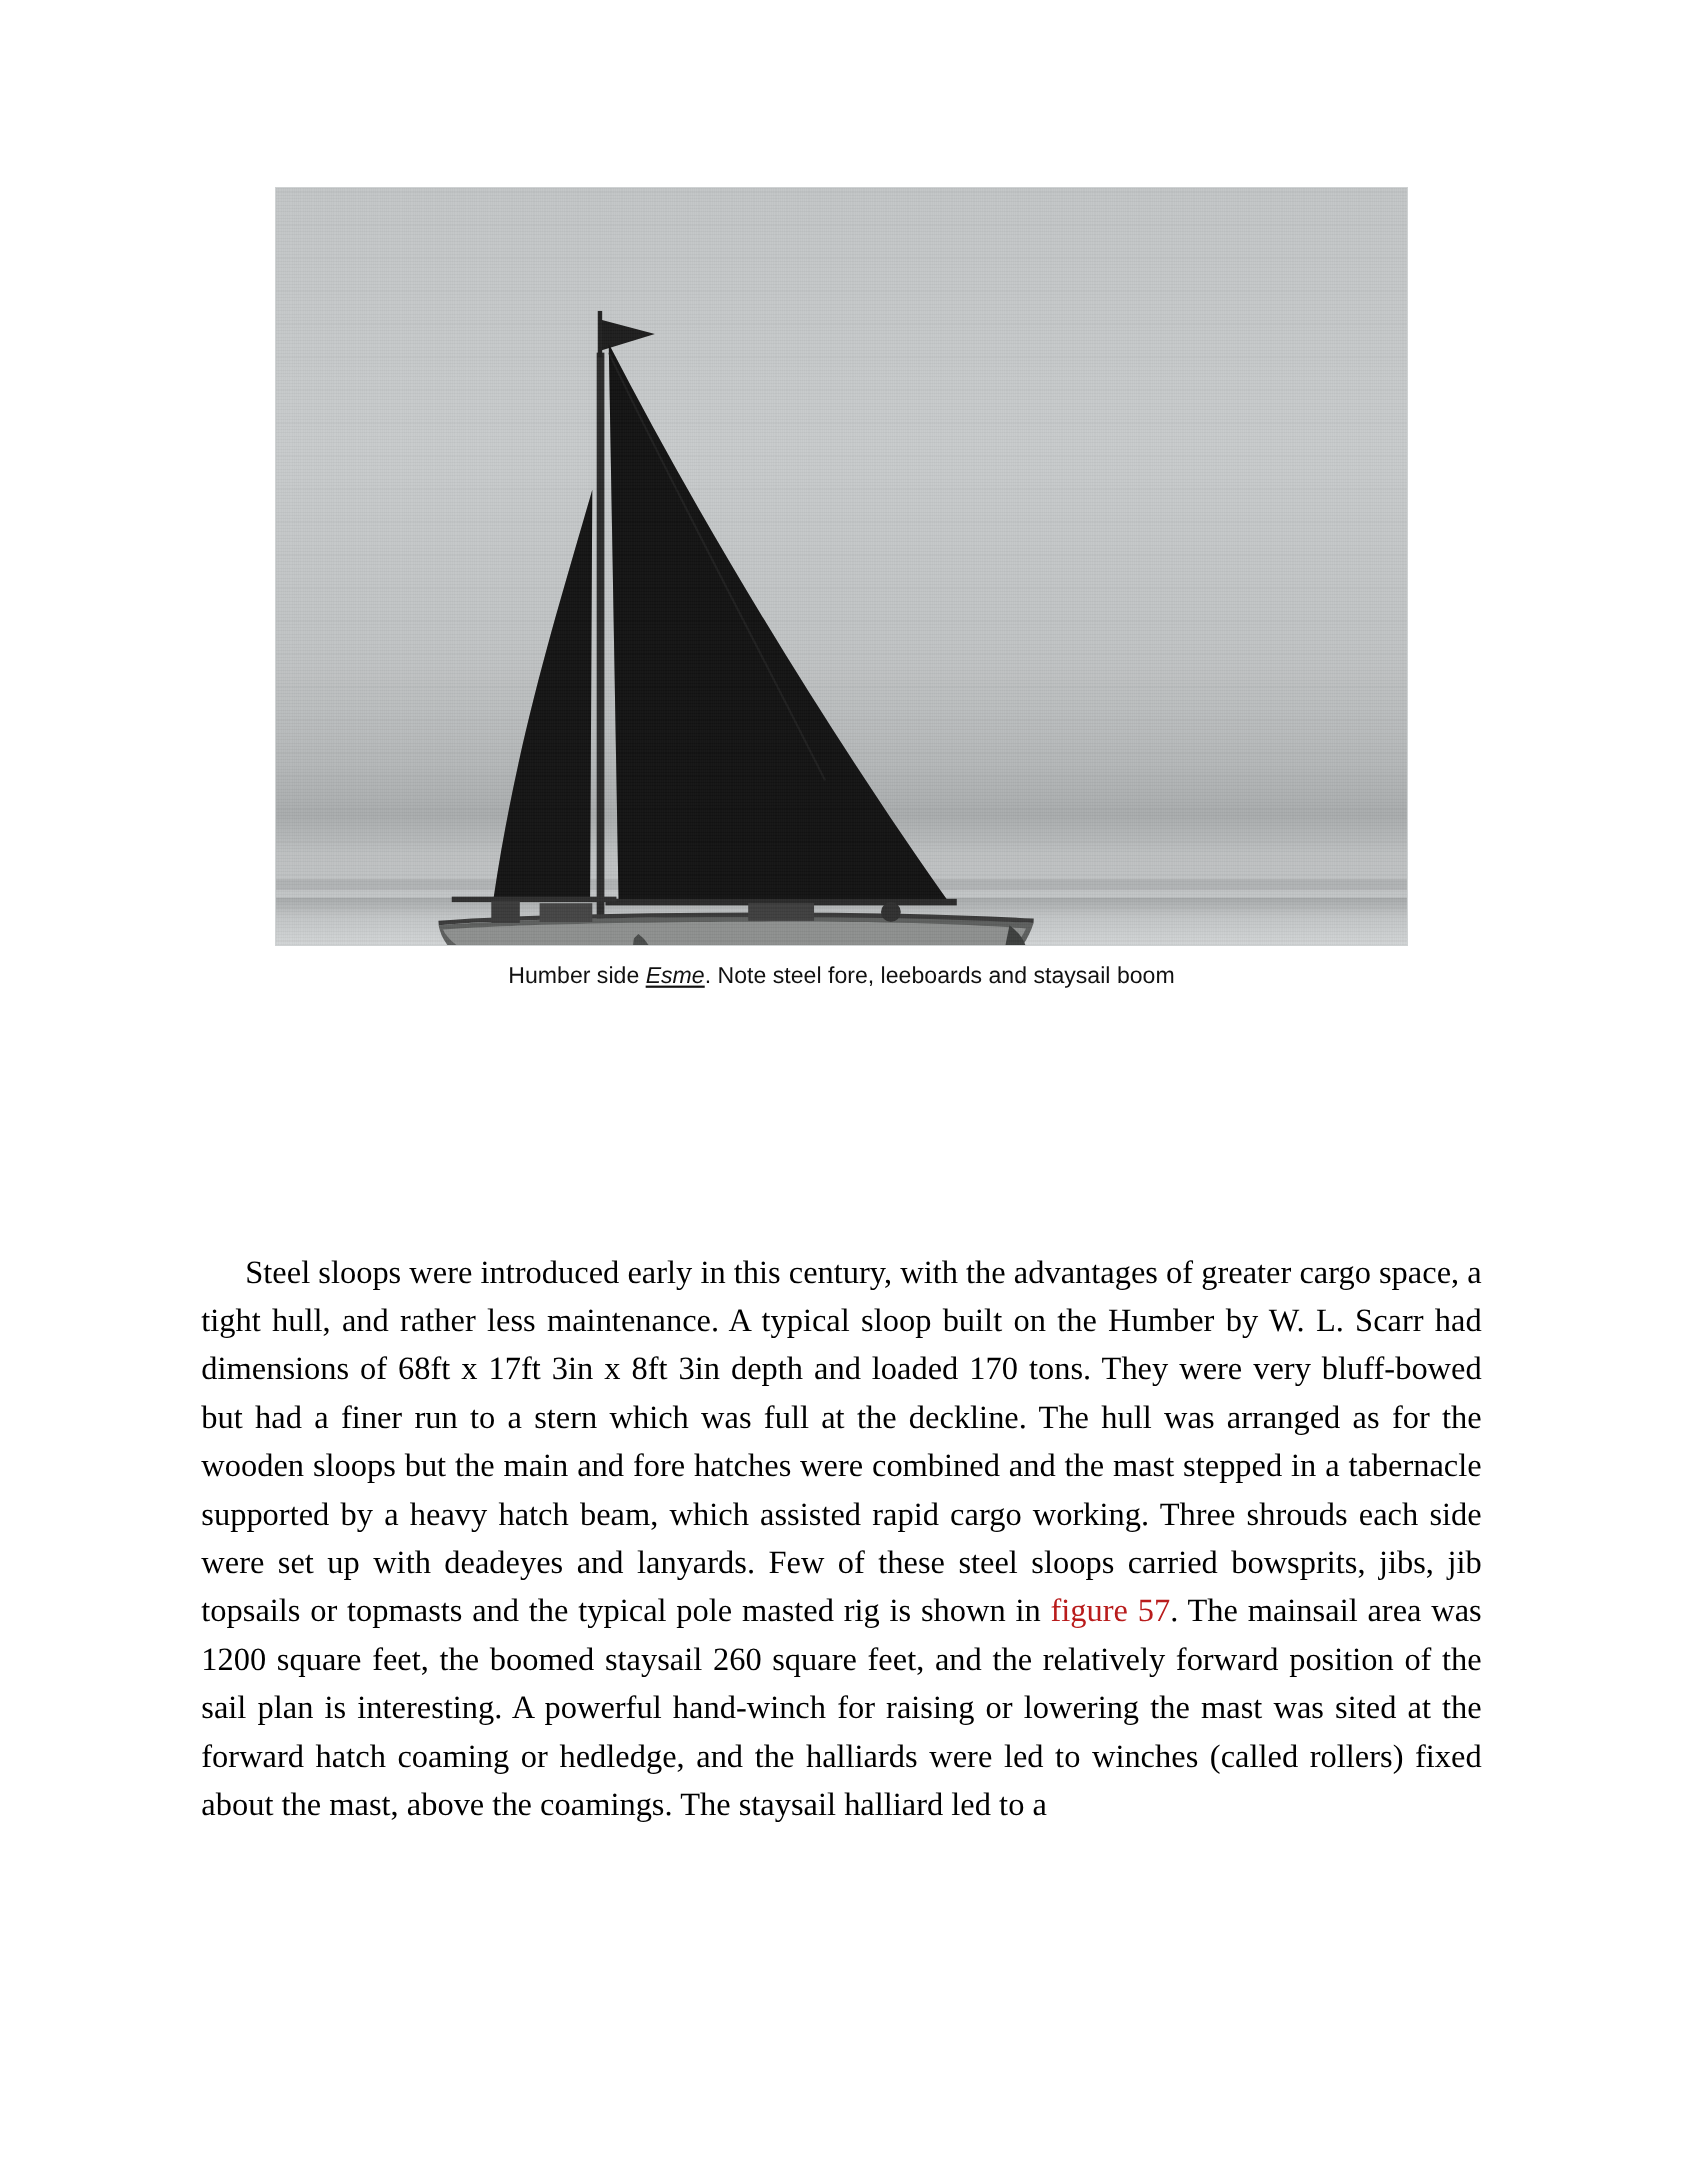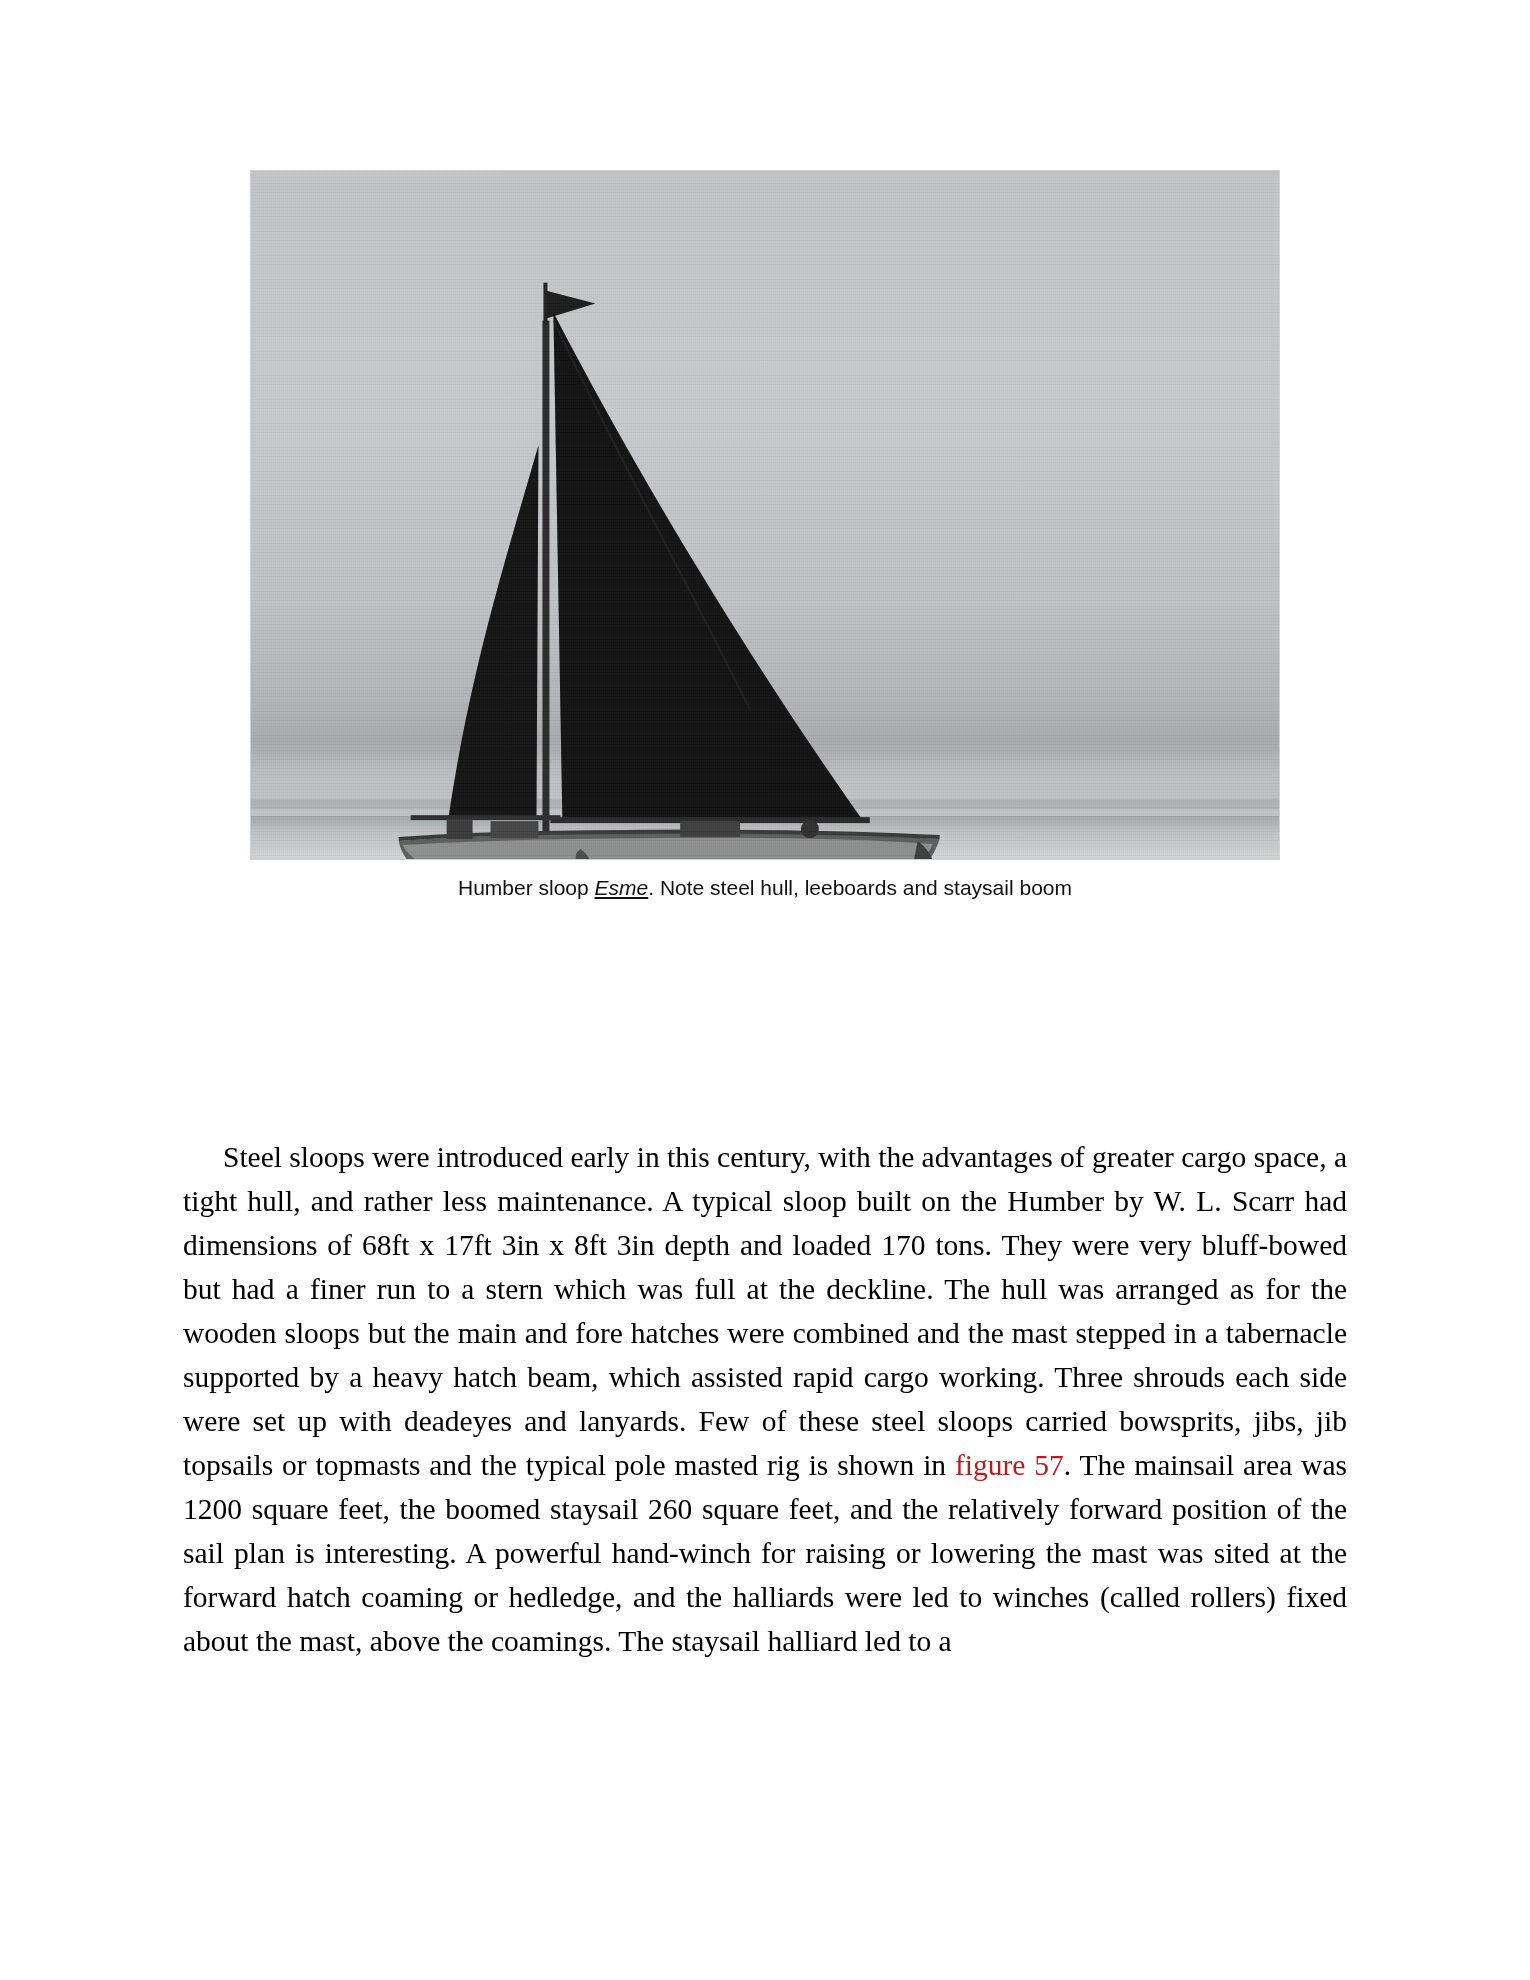--- a/index.html
+++ b/index.html
@@ -153,21 +153,21 @@
         <path d="M804 717 C 832 714, 858 714, 876 719 C 866 727, 844 730, 820 727 Z" fill="#a2a4a3"></path>
 
         <path d="M200 740 C 320 752, 520 752, 660 740 C 620 762, 300 766, 200 740 Z" fill="#8f9292" opacity="0.55"></path>
         <path d="M290 736 C 300 760, 310 790, 316 820" stroke="#9a9d9d" stroke-width="5" fill="none" opacity="0.45"></path>
       </svg>
 
       <div class="grain"></div>
     </div>
 
     <div class="caption">
-      <span>Humber sloop </span><em>Esme</em><span>. Note steel hull, leeboards and staysail boom</span>
+      <span>Humber side </span><em>Esme</em><span>. Note steel fore, leeboards and staysail boom</span>
     </div>
   </div>
 
   <div class="body-text">
     <span class="indent"></span><span>Steel sloops were introduced early in this century, with the advantages of greater cargo space, a tight hull, and rather less maintenance. A typical sloop built on the Humber by W. L. Scarr had dimensions of 68ft x 17ft 3in x 8ft 3in depth and loaded 170 tons. They were very bluff-bowed but had a finer run to a stern which was full at the deckline. The hull was arranged as for the wooden sloops but the main and fore hatches were combined and the mast stepped in a tabernacle supported by a heavy hatch beam, which assisted rapid cargo working. Three shrouds each side were set up with deadeyes and lanyards. Few of these steel sloops carried bowsprits, jibs, jib topsails or topmasts and the typical pole masted rig is shown in </span><a class="link" href="#">figure 57</a><span>. The mainsail area was 1200 square feet, the boomed staysail 260 square feet, and the relatively forward position of the sail plan is interesting. A powerful hand-winch for raising or lowering the mast was sited at the forward hatch coaming or hedledge, and the halliards were led to winches (called rollers) fixed about the mast, above the coamings. The staysail halliard led to a</span>
   </div>
 
 </div>
 
 </body></html>

